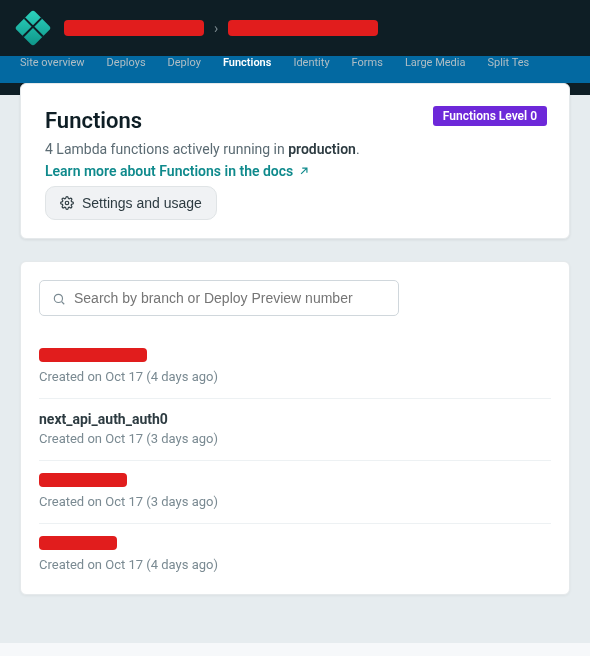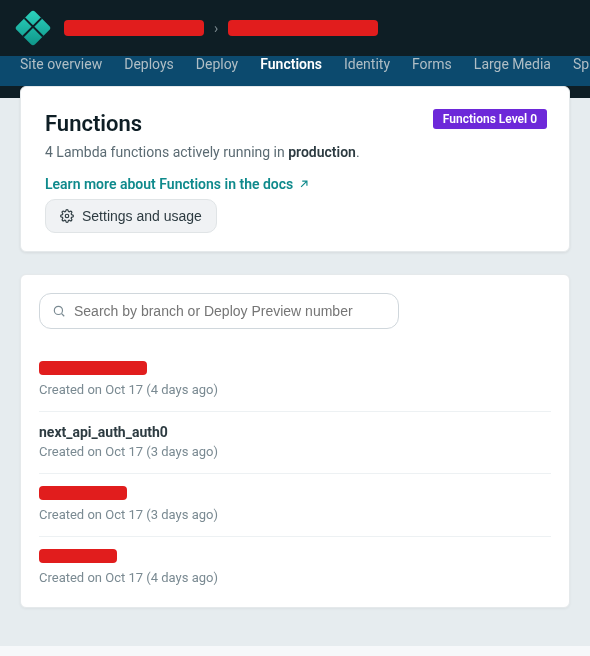--- a/index.html
+++ b/index.html
@@ -37,41 +37,41 @@
   .logo::after  { top:0;bottom:0;left:11px;width:2px; }
   .redact {
     background:#e11d1d;
     border-radius:4px;
     display:inline-block;
   }
   .redact.bc1 { width:140px; height:16px; }
   .redact.bc2 { width:150px; height:16px; }
   .bc-sep { color:#7d8b91; font-size:14px; }
   .tabs {
-    background:#0c4a6e;
+    background:#0369a1;
     display:flex;
     gap:22px;
     padding:0 20px 14px 20px;
-    font-size:14px;
+    font-size:11px;
     color:#b0bec5;
     align-items:flex-end;
   }
   .tabs .tab { cursor:pointer; white-space:nowrap; }
   .tabs .tab.active { color:#fff; font-weight:600; }
   .hero {
     background:#fff;
     margin:0 20px;
     border-radius:6px;
     padding:24px 24px 18px 24px;
     position:relative;
     box-shadow:0 1px 3px rgba(0,0,0,0.08);
     border:1px solid #e5e9eb;
   }
   .hero h1 { font-size:22px; font-weight:600; color:#0e1e25; margin-bottom:8px;}
-  .hero p.sub { font-size:14px; color:#5b6b73; margin-bottom:14px;}
+  .hero p.sub { font-size:14px; color:#5b6b73; margin-bottom:4px;}
   .hero p.sub strong { color:#2d3b41; font-weight:600;}
   .badge {
     position:absolute;
     top:22px; right:22px;
     background:#6d28d9;
     color:#fff;
     font-size:12px;
     font-weight:600;
     padding:3px 10px;
     border-radius:3px;
@@ -100,24 +100,24 @@
   .list-card {
     background:#fff;
     margin:22px 20px 0 20px;
     border-radius:6px;
     border:1px solid #e5e9eb;
     box-shadow:0 1px 3px rgba(0,0,0,0.05);
     padding:18px 18px 8px 18px;
   }
   .search {
     display:flex;
-    align-items:center;
+    align-items:flex-end;
     gap:8px;
     border:1px solid #d0d7dc;
-    border-radius:12px;
+    border-radius:5px;
     padding:9px 12px;
     font-size:14px;
     color:#5b6b73;
     margin-bottom:20px;
     width:360px;
   }
   .search input {
     border:none; outline:none; flex:1;
     font-size:14px; color:#2d3b41;
     background:transparent;

